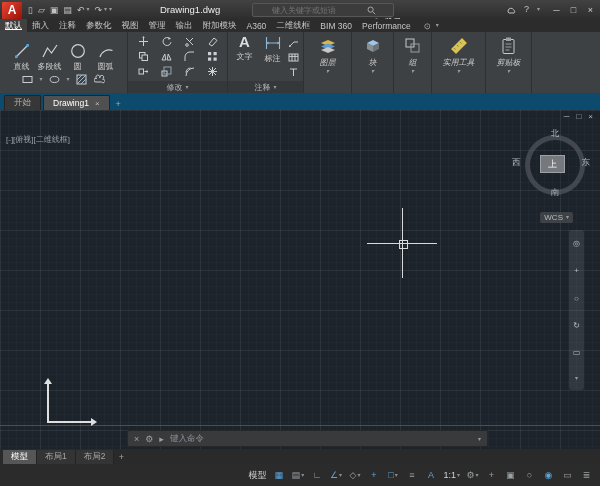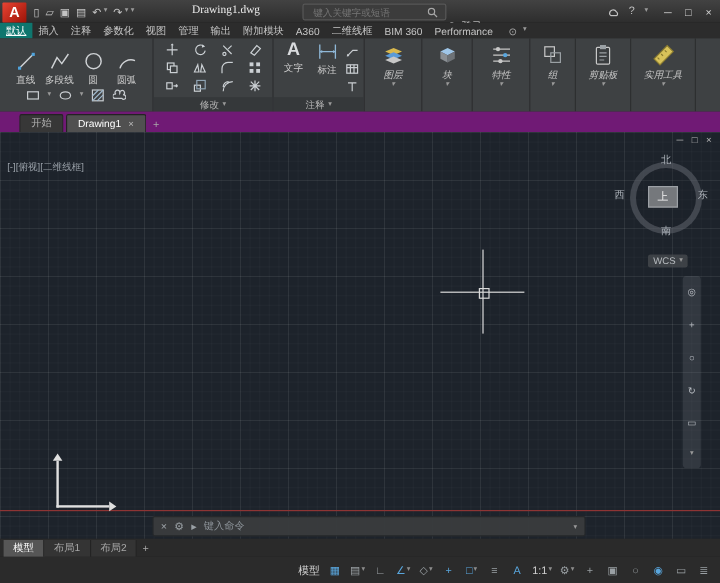--- a/index.html
+++ b/index.html
@@ -9,35 +9,35 @@
 
   
   .titlebar{position:absolute;top:0;left:0;right:0;height:19px;
     background:linear-gradient(#424242,#2d2d2d);border-bottom:1px solid #1b1b1b;
     display:flex;align-items:center;padding:0 2px;}
   .logo{width:20px;height:17px;margin:1px 2px 0 0;border-radius:1px;
     background:linear-gradient(135deg,#ea4433,#9b1307);color:#fff;font-weight:bold;
     font-size:12px;display:flex;align-items:center;justify-content:center;}
   .qat{display:flex;align-items:center;gap:5px;margin-left:4px;color:#c3c3c3;font-size:9px;}
   .qat .crt{font-size:6px;color:#9b9b9b;margin-left:-3px;}
-  .tb-title{position:absolute;left:160px;top:4px;font-size:9.5px;color:#ececec;font-family:Liberation Serif, serif;}
+  .tb-title{position:absolute;left:160px;top:4px;font-size:9.5px;color:#ececec;}
   .tb-search{position:absolute;left:252px;top:3px;width:106px;height:12px;background:#3c3c3c;
-    border:1px solid #575757;border-radius:2px;display:flex;align-items:center;padding:0 6px;gap:2px;}
+    border:1px solid #575757;border-radius:2px;display:flex;align-items:center;padding:0 17px;gap:2px;}
   .tb-search input{flex:1;min-width:0;background:transparent;border:none;outline:none;
     color:#b9b9b9;font-size:8px;font-family:inherit;}
   .signin{position:absolute;left:372px;top:4px;display:flex;align-items:center;gap:3px;color:#e2e2e2;margin-top:12px;}
   .tb-icons{position:absolute;right:60px;top:4px;display:flex;align-items:center;gap:8px;color:#c3c3c3;}
   .winctl{position:absolute;right:1px;top:0;height:19px;display:flex;align-items:center;}
   .winctl span{width:17px;text-align:center;color:#cfcfcf;font-size:9px;cursor:default;}
 
   
   .tabstrip{position:absolute;top:19px;left:0;right:0;height:13px;background:#2c2c2c;
     display:flex;align-items:stretch;font-size:8.5px;color:#c6c6c6;}
   .rtab{padding:0 5px;display:flex;align-items:center;white-space:nowrap;}
-  .rtab.active{background:#0f766e;color:#fff;text-decoration:underline;}
+  .rtab.active{background:#404040;color:#fff;text-decoration:underline;}
   .tabstrip-end{margin-left:8px;display:flex;align-items:center;gap:5px;color:#a8a8a8;}
 
   
   .ribbon{position:absolute;top:32px;left:0;right:0;height:61px;background:#3e4143;display:flex;}
   .panel{border-right:1px solid #2d2f30;display:flex;flex-direction:column;box-sizing:border-box;}
   .pbody{flex:1;display:flex;justify-content:center;padding:2px 1px 0;}
   .plabel{height:12px;background:#35383a;color:#b4b4b4;font-size:8px;
     display:flex;align-items:center;justify-content:center;gap:3px;}
   .plabel .crt{font-size:6px;color:#9a9a9a;}
   .tool{width:28px;display:flex;flex-direction:column;align-items:center;gap:1px;cursor:default;}
@@ -45,22 +45,22 @@
   .minirow{display:flex;gap:6px;justify-content:center;margin-top:2px;align-items:center;}
   .mi{width:12px;height:12px;display:inline-flex;align-items:center;justify-content:center;}
   .migrid{display:grid;grid-template-columns:repeat(4,23px);grid-auto-rows:15px;
     justify-items:center;align-items:center;}
   .cpanel{align-items:center;padding-top:4px;gap:1px;display:flex;flex-direction:column;cursor:default;font-style:italic;}
   .clabel{font-size:8px;color:#c6c6c6;white-space:nowrap;}
   .crt{font-size:6px;color:#9a9a9a;line-height:5px;}
   .bigA{font-size:15px;font-weight:bold;color:#d9dbde;line-height:16px;}
 
   
-  .filetabs{position:absolute;top:93px;left:0;right:0;height:17px;background:#701a75;
-    border-bottom:1px solid #1c1c1c;display:flex;align-items:flex-end;padding-left:16px;gap:2px;}
+  .filetabs{position:absolute;top:93px;left:0;right:0;height:17px;background:#0c4a6e;
+    border-bottom:1px solid #1c1c1c;display:flex;align-items:flex-end;padding-left:4px;gap:2px;}
   .ftab{height:14px;display:flex;align-items:center;gap:6px;padding:0 9px;background:#373737;
     color:#b3b3b3;font-size:8.5px;border:1px solid #232323;border-bottom:none;border-radius:2px 2px 0 0;}
   .ftab.active{background:#505050;color:#fff;}
   .ftab .x{color:#b9b9b9;font-size:8px;}
   .ftab-new{width:13px;height:13px;display:flex;align-items:center;justify-content:center;color:#a9a9a9;}
 
   
   .canvas{position:absolute;top:110px;left:0;width:600px;height:339px;background:#1d232b;
     background-image:
       linear-gradient(rgba(255,255,255,0.055) 1px,transparent 1px),
@@ -395,64 +395,52 @@
           <svg width="20" height="20" viewBox="0 0 20 20">
             <path d="M4 7l6-3 6 3-6 3z" fill="#9fc6e8"></path>
             <path d="M4 7l6 3v6l-6-3z" fill="#8a8f94"></path>
             <path d="M16 7l-6 3v6l6-3z" fill="#6e7378"></path>
           </svg>
         </span>
       <span class="clabel">块</span>
       <span class="crt">▾</span>
     </div>
 
-    <div class="panel cpanel" style="width:48px">
-      <span>
-          <svg width="20" height="20" viewBox="0 0 20 20">
-            <path d="M3 5h14M3 10h14M3 15h14" stroke="#c8c8c8" fill="none"></path>
-            <circle cx="7" cy="5" r="1.8" fill="#c8c8c8"></circle>
-            <circle cx="13" cy="10" r="1.8" fill="#59a6dd"></circle>
-            <circle cx="9" cy="15" r="1.8" fill="#c8c8c8"></circle>
-          </svg>
-        </span>
-      <span class="clabel">特性</span>
-      <span class="crt">▾</span>
-    </div>
 
     <div class="panel cpanel" style="width:38px">
       <span>
           <svg width="20" height="20" viewBox="0 0 20 20">
             <rect x="3" y="3" width="8" height="8" fill="none" stroke="#c8c8c8"></rect>
             <rect x="8" y="8" width="8" height="8" fill="none" stroke="#9aa0a4"></rect>
           </svg>
         </span>
       <span class="clabel">组</span>
+      <span class="crt">▾</span>
+    </div>
+
+    <div class="panel cpanel" style="width:54px">
+      <span>
+          <svg width="20" height="20" viewBox="0 0 20 20">
+            <path d="M2 13L13 2l5 5L7 18z" fill="#d8c25a" stroke="#8a7b30"></path>
+            <path d="M5 12l1.5 1.5M8 9l1.5 1.5M11 6l1.5 1.5" stroke="#8a7b30" fill="none"></path>
+          </svg>
+        </span>
+      <span class="clabel">实用工具</span>
       <span class="crt">▾</span>
     </div>
 
     <div class="panel cpanel" style="width:46px">
       <span>
           <svg width="20" height="20" viewBox="0 0 20 20">
             <rect x="4" y="3.5" width="11" height="14" rx="1" fill="#3a3d3f" stroke="#c8c8c8"></rect>
             <rect x="7" y="1.5" width="5" height="3.5" fill="#9aa0a4"></rect>
             <path d="M6.5 8h6M6.5 11h6M6.5 14h4" stroke="#9aa0a4" fill="none"></path>
           </svg>
         </span>
       <span class="clabel">剪贴板</span>
-      <span class="crt">▾</span>
-    </div>
-
-    <div class="panel cpanel" style="width:54px">
-      <span>
-          <svg width="20" height="20" viewBox="0 0 20 20">
-            <path d="M2 13L13 2l5 5L7 18z" fill="#d8c25a" stroke="#8a7b30"></path>
-            <path d="M5 12l1.5 1.5M8 9l1.5 1.5M11 6l1.5 1.5" stroke="#8a7b30" fill="none"></path>
-          </svg>
-        </span>
-      <span class="clabel">实用工具</span>
       <span class="crt">▾</span>
     </div>
 
   </div>
 
   <div class="filetabs">
     <div class="ftab">
       <span>开始</span>
     </div>
     <div class="ftab active">

